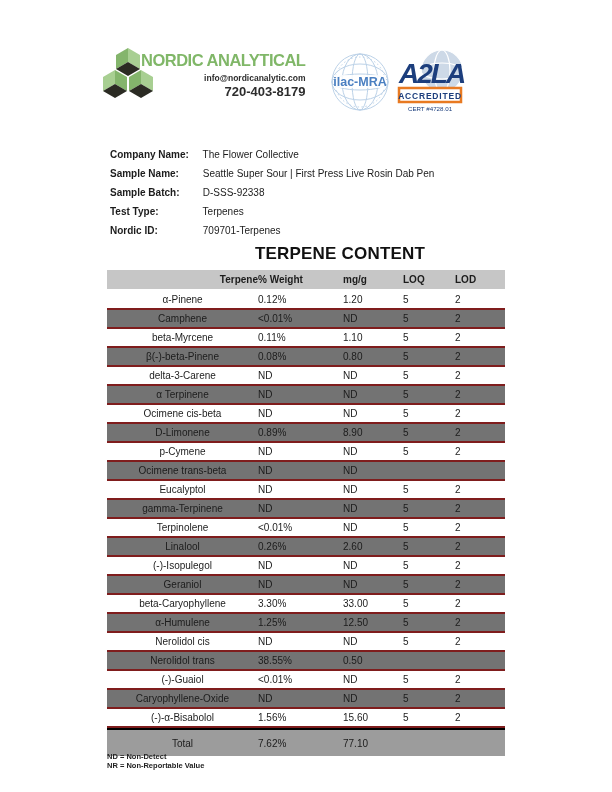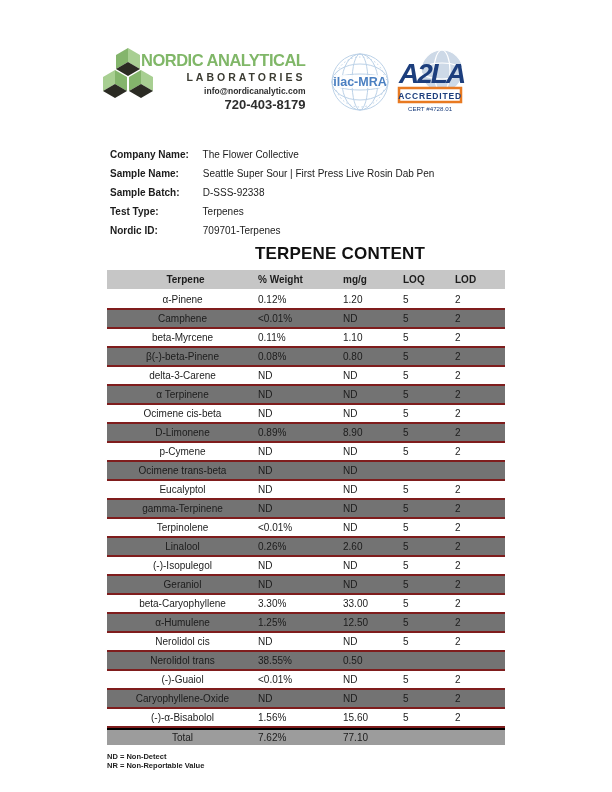--- a/index.html
+++ b/index.html
@@ -36,22 +36,22 @@
   .thead { display:flex; height:21px; align-items:center; background:#c6c6c6;
            font-weight:700; border-bottom:2px solid #fff; }
   .trow  { display:flex; height:19px; align-items:center; border-bottom:2px solid #7f1d1d; }
   .trow.striped { background:#737373; }
   .cell  { font-size:10px; overflow:hidden; white-space:nowrap; }
   .c0 { width:151px; text-align:center; }
   .c1 { width:85px; text-align:left; }
   .c2 { width:60px; text-align:left; }
   .c3 { width:52px; text-align:left; }
   .c4 { width:50px; text-align:left; }
-  .thead .c0 { text-align:center; padding-left:6px; }
-  .total-row { display:flex; height:17px; align-items:center; background:#9c9c9c;
+  .thead .c0 { text-align:right; padding-left:6px; }
+  .total-row { display:flex; height:28px; align-items:center; background:#9c9c9c;
                border-top:2px solid #000; font-size:10px; }
 
   
   .footnotes { position:absolute; left:107px; top:752px; font-size:7.5px;
                font-weight:700; line-height:9px; color:#222; }
 </style>
 </head>
 <body>
 
 <div class="page">
@@ -66,21 +66,20 @@
     <polygon points="19,24 31,31 31,45 19,38" fill="#84b56c"></polygon>
     <polygon points="19,38 31,45 19,52 7,45" fill="#2b2b23"></polygon>
 
     <polygon points="45,24 45,38 33,45 33,31" fill="#84b56c"></polygon>
     <polygon points="45,24 57,31 57,45 45,38" fill="#a8cf92"></polygon>
     <polygon points="45,38 57,45 45,52 33,45" fill="#2b2b23"></polygon>
   </svg>
 
   <div class="brand-text">
     <div class="brand-name">NORDIC ANALYTICAL</div>
-    <div class="brand-sub">LABORATORIES</div>
     <div class="brand-email">info@nordicanalytic.com</div>
     <div class="brand-phone">720-403-8179</div>
   </div>
 
   <svg class="ilac-badge" width="62" height="62" viewBox="0 0 62 62">
     <g stroke="#bcd2e8" fill="none" stroke-width="1">
       <circle cx="31" cy="31" r="28"></circle>
       <ellipse cx="31" cy="31" rx="18" ry="28"></ellipse>
       <ellipse cx="31" cy="31" rx="8" ry="28"></ellipse>
       <ellipse cx="31" cy="31" rx="28" ry="18"></ellipse>

